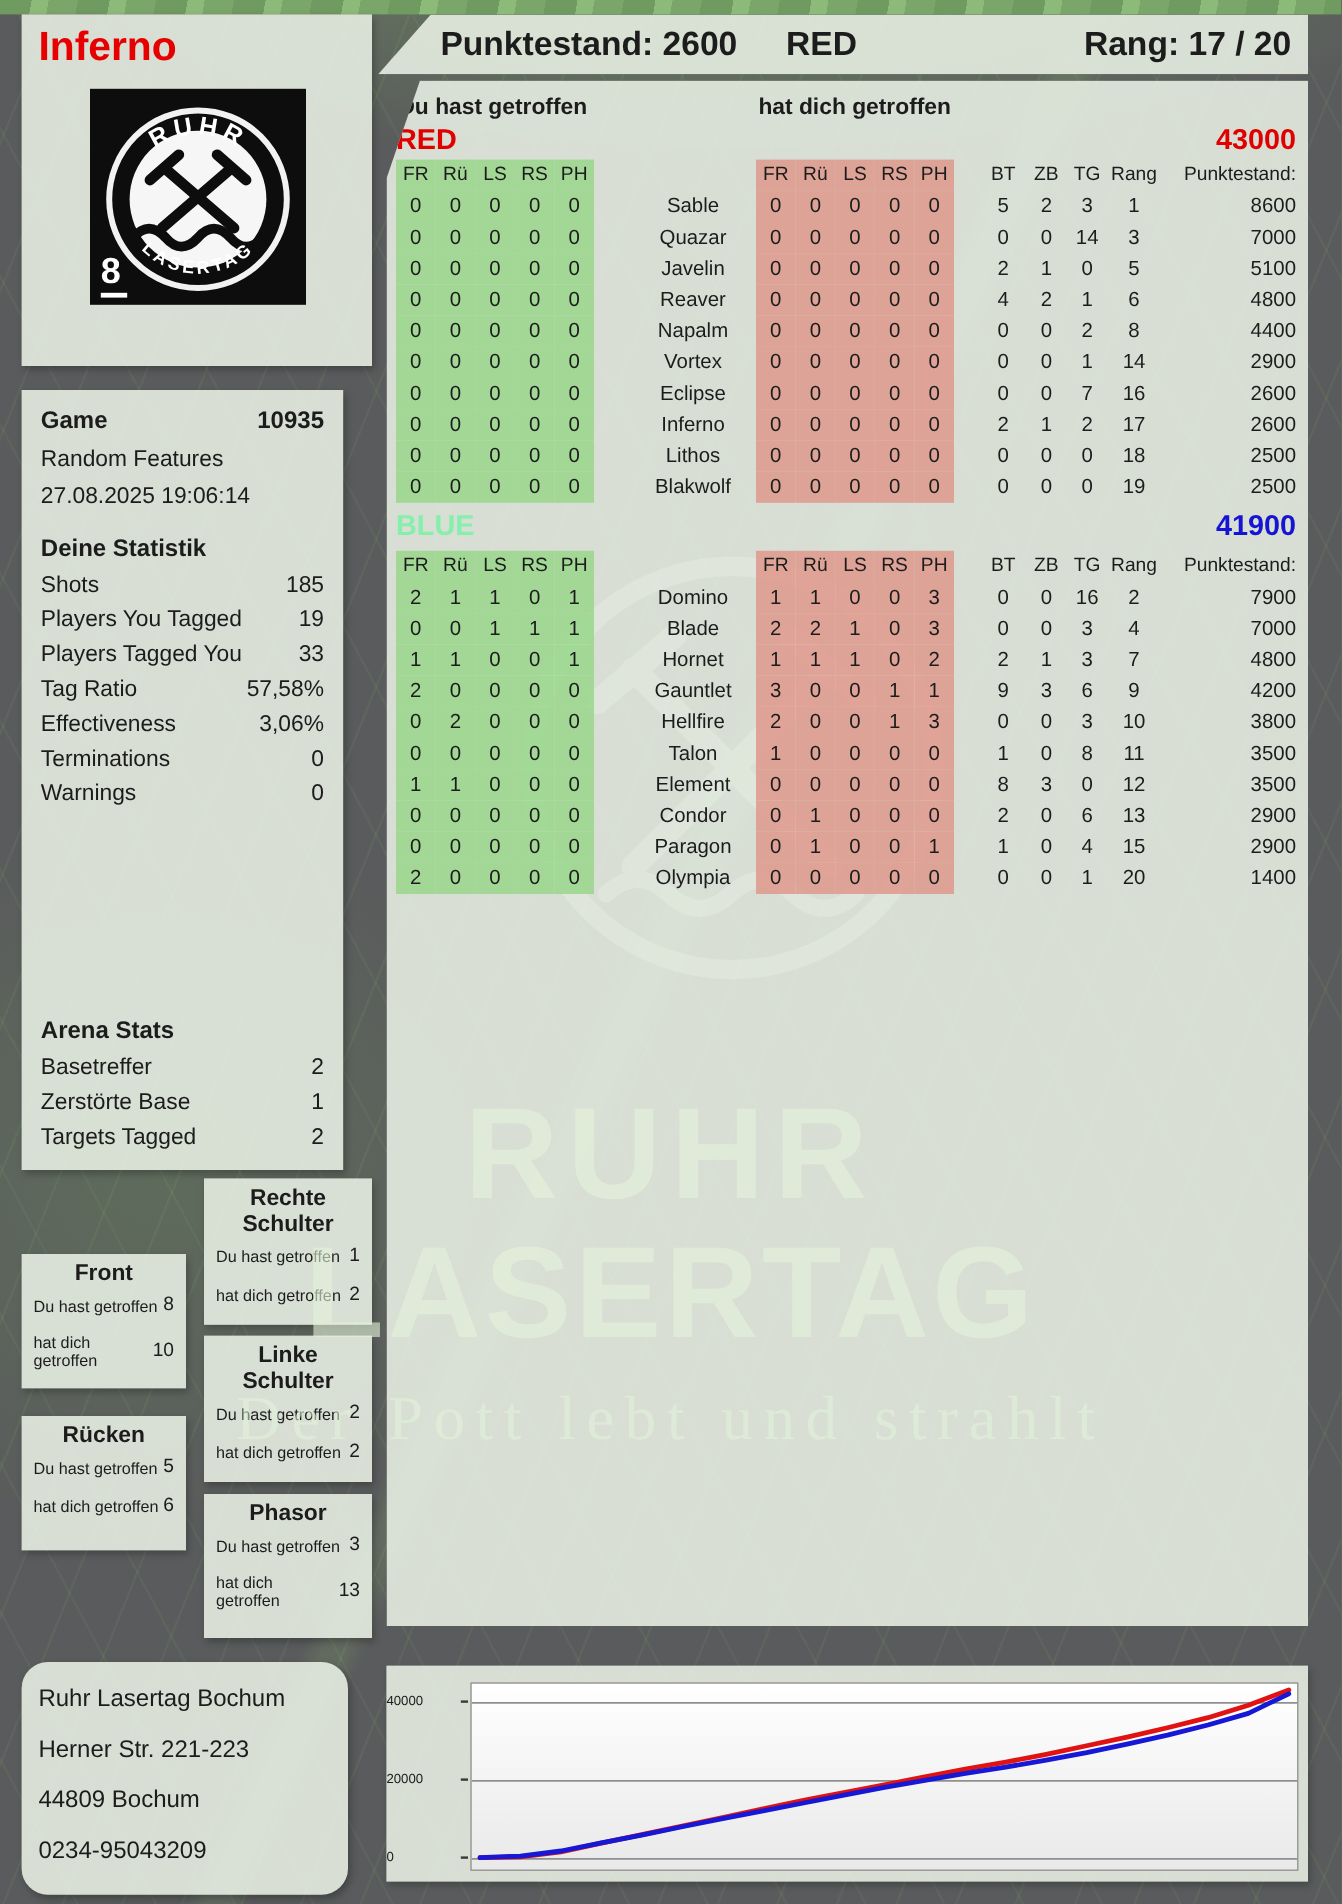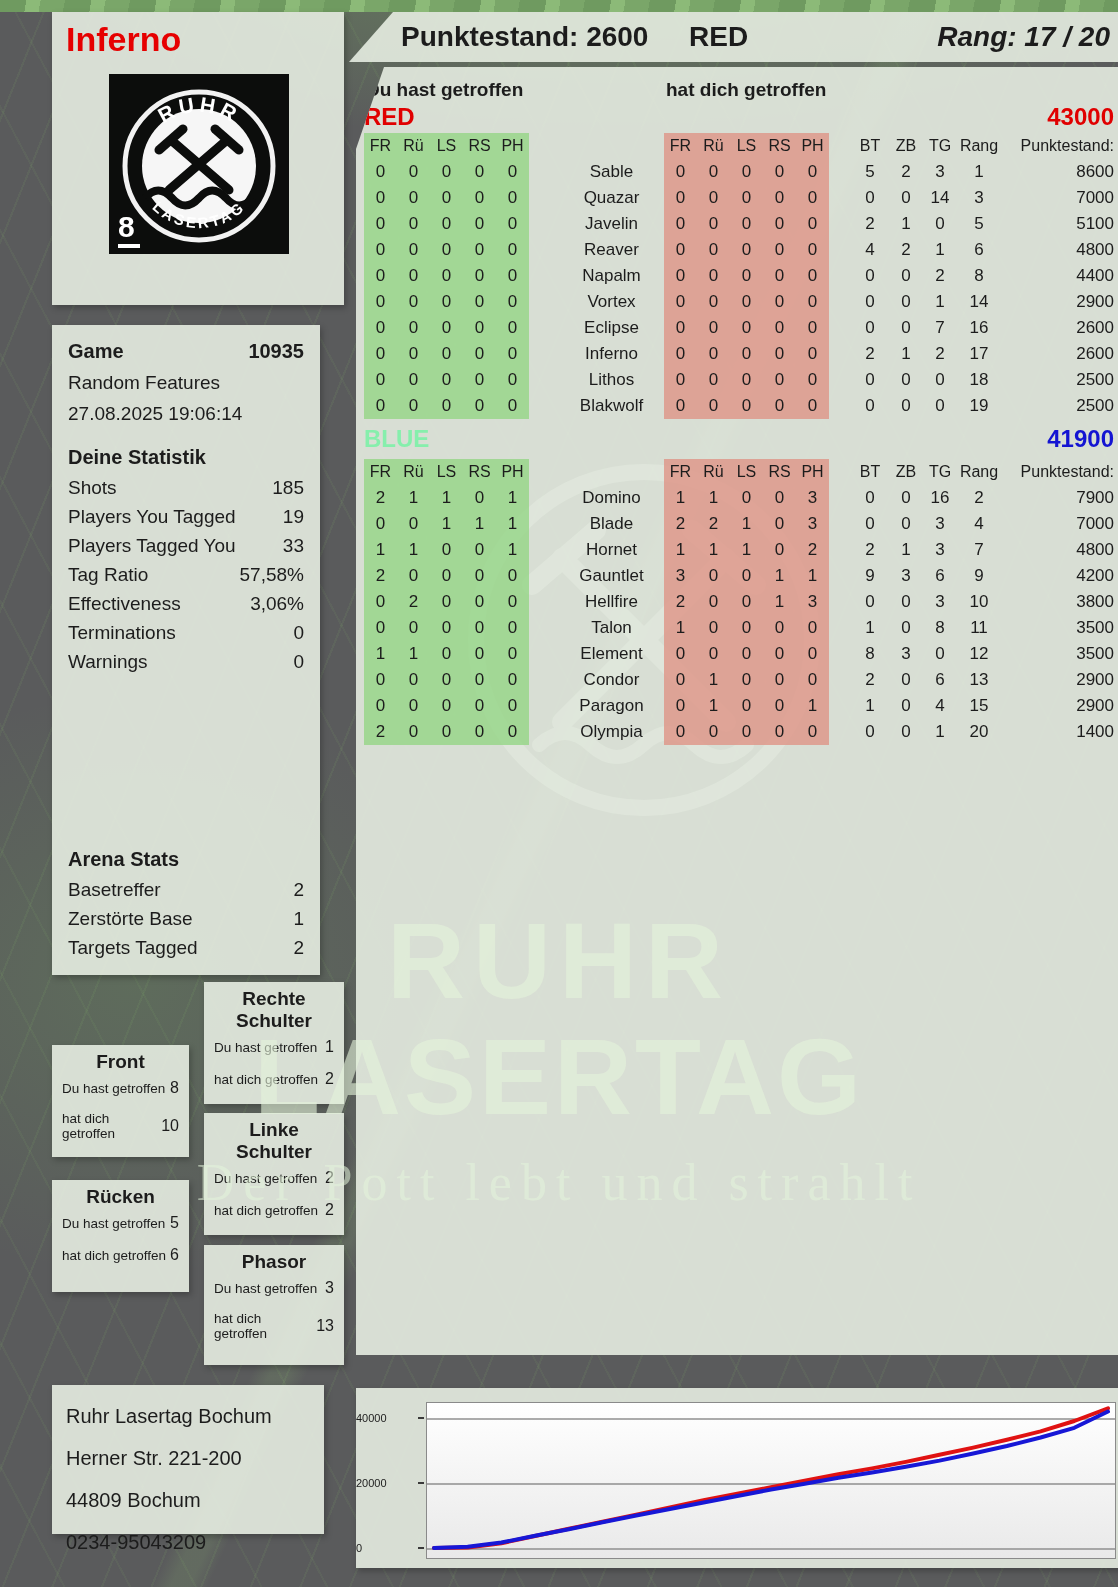--- a/index.html
+++ b/index.html
@@ -8,29 +8,29 @@
   
   .page::before{content:"";position:absolute;inset:0;z-index:0;
     background:
       radial-gradient(ellipse 900px 300px at 55% -4%, rgba(140,225,100,0.30), transparent 70%),
       radial-gradient(ellipse 500px 420px at 12% 62%, rgba(120,210,90,0.14), transparent 70%),
       linear-gradient(115deg, transparent 48%, rgba(170,240,130,0.10) 49%, rgba(170,240,130,0.10) 50%, transparent 51%),
       repeating-linear-gradient(112deg, transparent 0 44px, rgba(150,220,110,0.07) 44px 46px),
       repeating-linear-gradient(62deg, transparent 0 56px, rgba(150,220,110,0.06) 56px 58px);}
   .top-strip{position:absolute;left:0;top:0;width:100%;height:12px;z-index:1;
       background:repeating-linear-gradient(100deg,#6f9a60 0 26px,#8cba78 26px 40px,#7aa669 40px 64px);}
-  .panel{position:absolute;background:rgba(233,240,229,0.88);z-index:2;box-shadow:2px 3px 6px rgba(0,0,0,0.25);margin-left:34px;}
+  .panel{position:absolute;background:rgba(233,240,229,0.88);z-index:2;box-shadow:2px 3px 6px rgba(0,0,0,0.25);}
 
   
   .header-bar{left:315px;top:12px;width:775px;height:50px;
       clip-path:polygon(44px 0,100% 0,100% 100%,0 100%);
       display:flex;align-items:center;font-weight:bold;font-size:28px;}
   .header-score{margin-left:52px;}
   .header-team{position:absolute;left:340px;}
-  .header-rank{position:absolute;right:14px;font-style:italic;}
+  .header-rank{position:absolute;right:14px;}
 
   
   .name-panel{left:18px;top:12px;width:292px;height:293px;}
   .player-name{position:absolute;left:14px;top:8px;font-size:34px;font-weight:bold;color:#e60000;}
   .logo-square{position:absolute;left:57px;top:62px;width:180px;height:180px;background:#0c0d0c;}
   .logo-badge{position:absolute;left:9px;bottom:14px;color:#fff;font-size:30px;font-weight:bold;line-height:26px;}
   .logo-badge::after{content:"";position:absolute;left:0;top:30px;width:22px;height:4px;background:#fff;}
 
   .stats-panel{left:18px;top:325px;width:268px;height:650px;font-size:19px;}
   .stats-inner{position:absolute;left:16px;right:16px;top:10px;}
@@ -43,21 +43,21 @@
   .zone{z-index:2;padding:6px 10px 4px 10px;box-sizing:border-box;}
   .zone-title{text-align:center;font-weight:bold;font-size:19px;margin-bottom:6px;}
   .zone-row{display:flex;justify-content:space-between;align-items:center;font-size:13.5px;margin-bottom:14px;}
   .zone-row b{font-size:16px;font-weight:normal;}
   .zone-front  {left:18px; top:1045px;width:137px;height:112px;}
   .zone-rueck  {left:18px; top:1180px;width:137px;height:112px;}
   .zone-rechts {left:170px;top:982px; width:140px;height:122px;}
   .zone-links  {left:170px;top:1113px;width:140px;height:122px;}
   .zone-phasor {left:170px;top:1245px;width:140px;height:120px;}
 
-  .address-panel{left:18px;top:1385px;width:272px;height:149px;padding:10px 14px;box-sizing:border-box;}
+  .address-panel{left:18px;top:1385px;width:272px;height:194px;padding:10px 14px;box-sizing:border-box;border-radius:22px;}
   .address-panel div{font-size:20px;line-height:42px;}
 
   
   .main-panel{left:322px;top:67px;width:768px;height:1288px;
       clip-path:polygon(0 82px,28px 0,100% 0,100% 100%,0 100%);}
   .caption{position:absolute;top:12px;font-weight:bold;font-size:19px;}
   .caption-you{left:10px;} .caption-them{left:310px;}
   .team-head{position:absolute;left:8px;right:10px;display:flex;justify-content:space-between;font-weight:bold;font-size:24px;}
   .team-head-red{top:36px;} .team-head-blue{top:358px;}
   .ttable{position:absolute;left:8px;width:750px;display:grid;
@@ -237,21 +237,21 @@
         <b>3</b>
       </div>
     <div class="zone-row">
         <span>hat dich getroffen</span>
         <b>13</b>
       </div>
   </div>
 
   <div class="panel address-panel">
     <div>Ruhr Lasertag Bochum</div>
-    <div>Herner Str. 221-200</div>
+    <div>Herner Str. 221-223</div>
     <div>44809 Bochum</div>
     <div>0234-95043209</div>
   </div>
 
   <div class="panel main-panel">
     <svg class="wm-circle" width="420" height="420" viewBox="0 0 420 420">
       <g stroke="#eef6ea" fill="none" stroke-linecap="round">
         <circle cx="210" cy="210" r="168" stroke-width="16"></circle>
         <line x1="128" y1="128" x2="292" y2="292" stroke-width="20"></line>
         <line x1="292" y1="128" x2="128" y2="292" stroke-width="20"></line>

